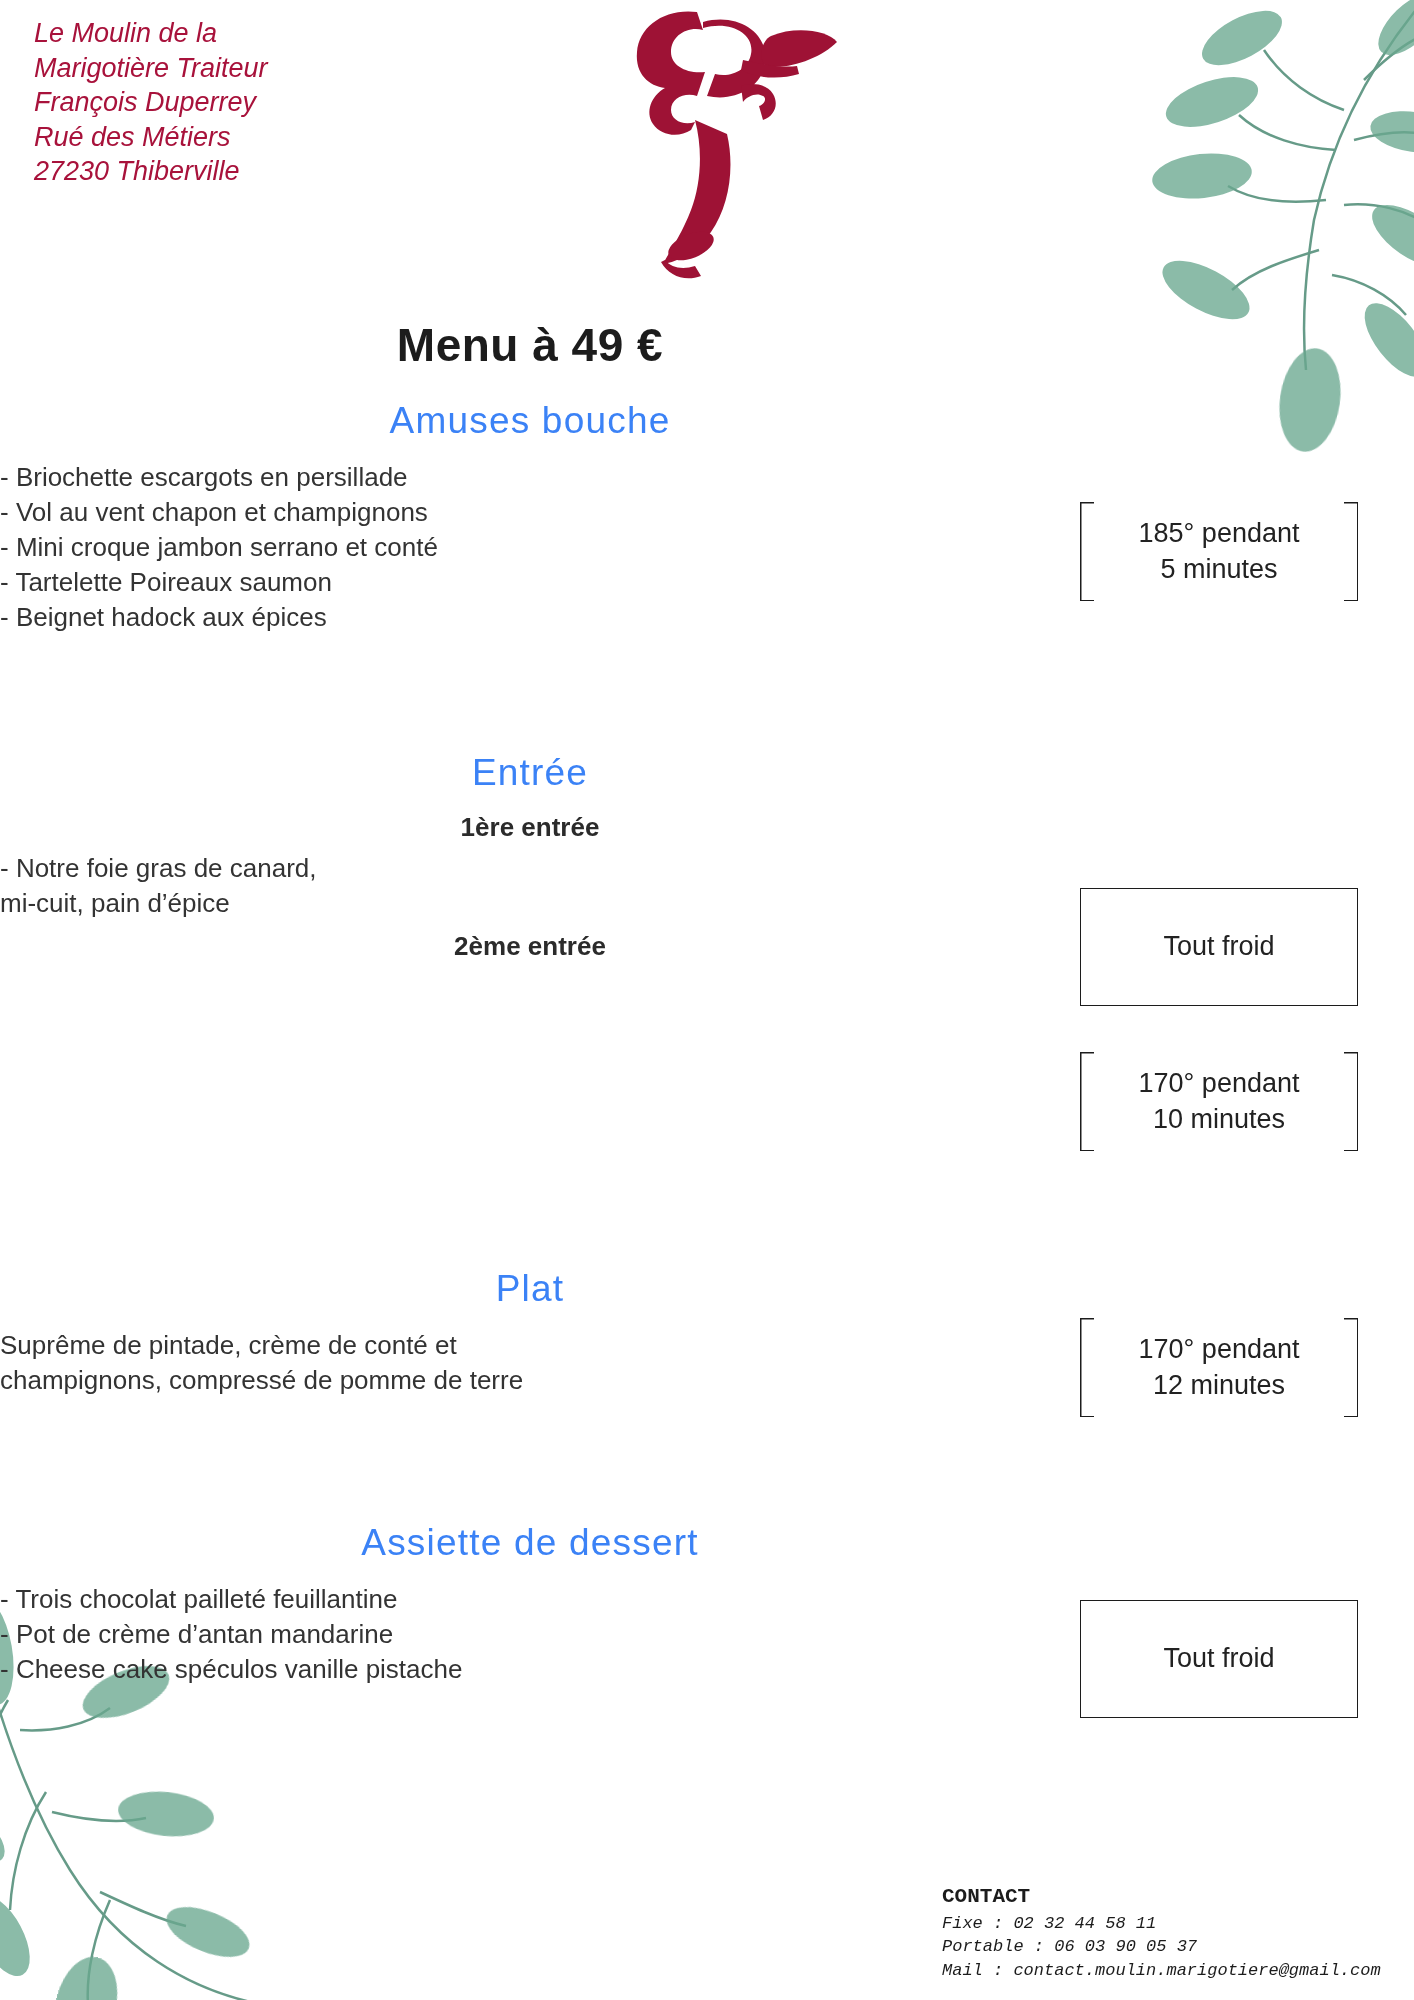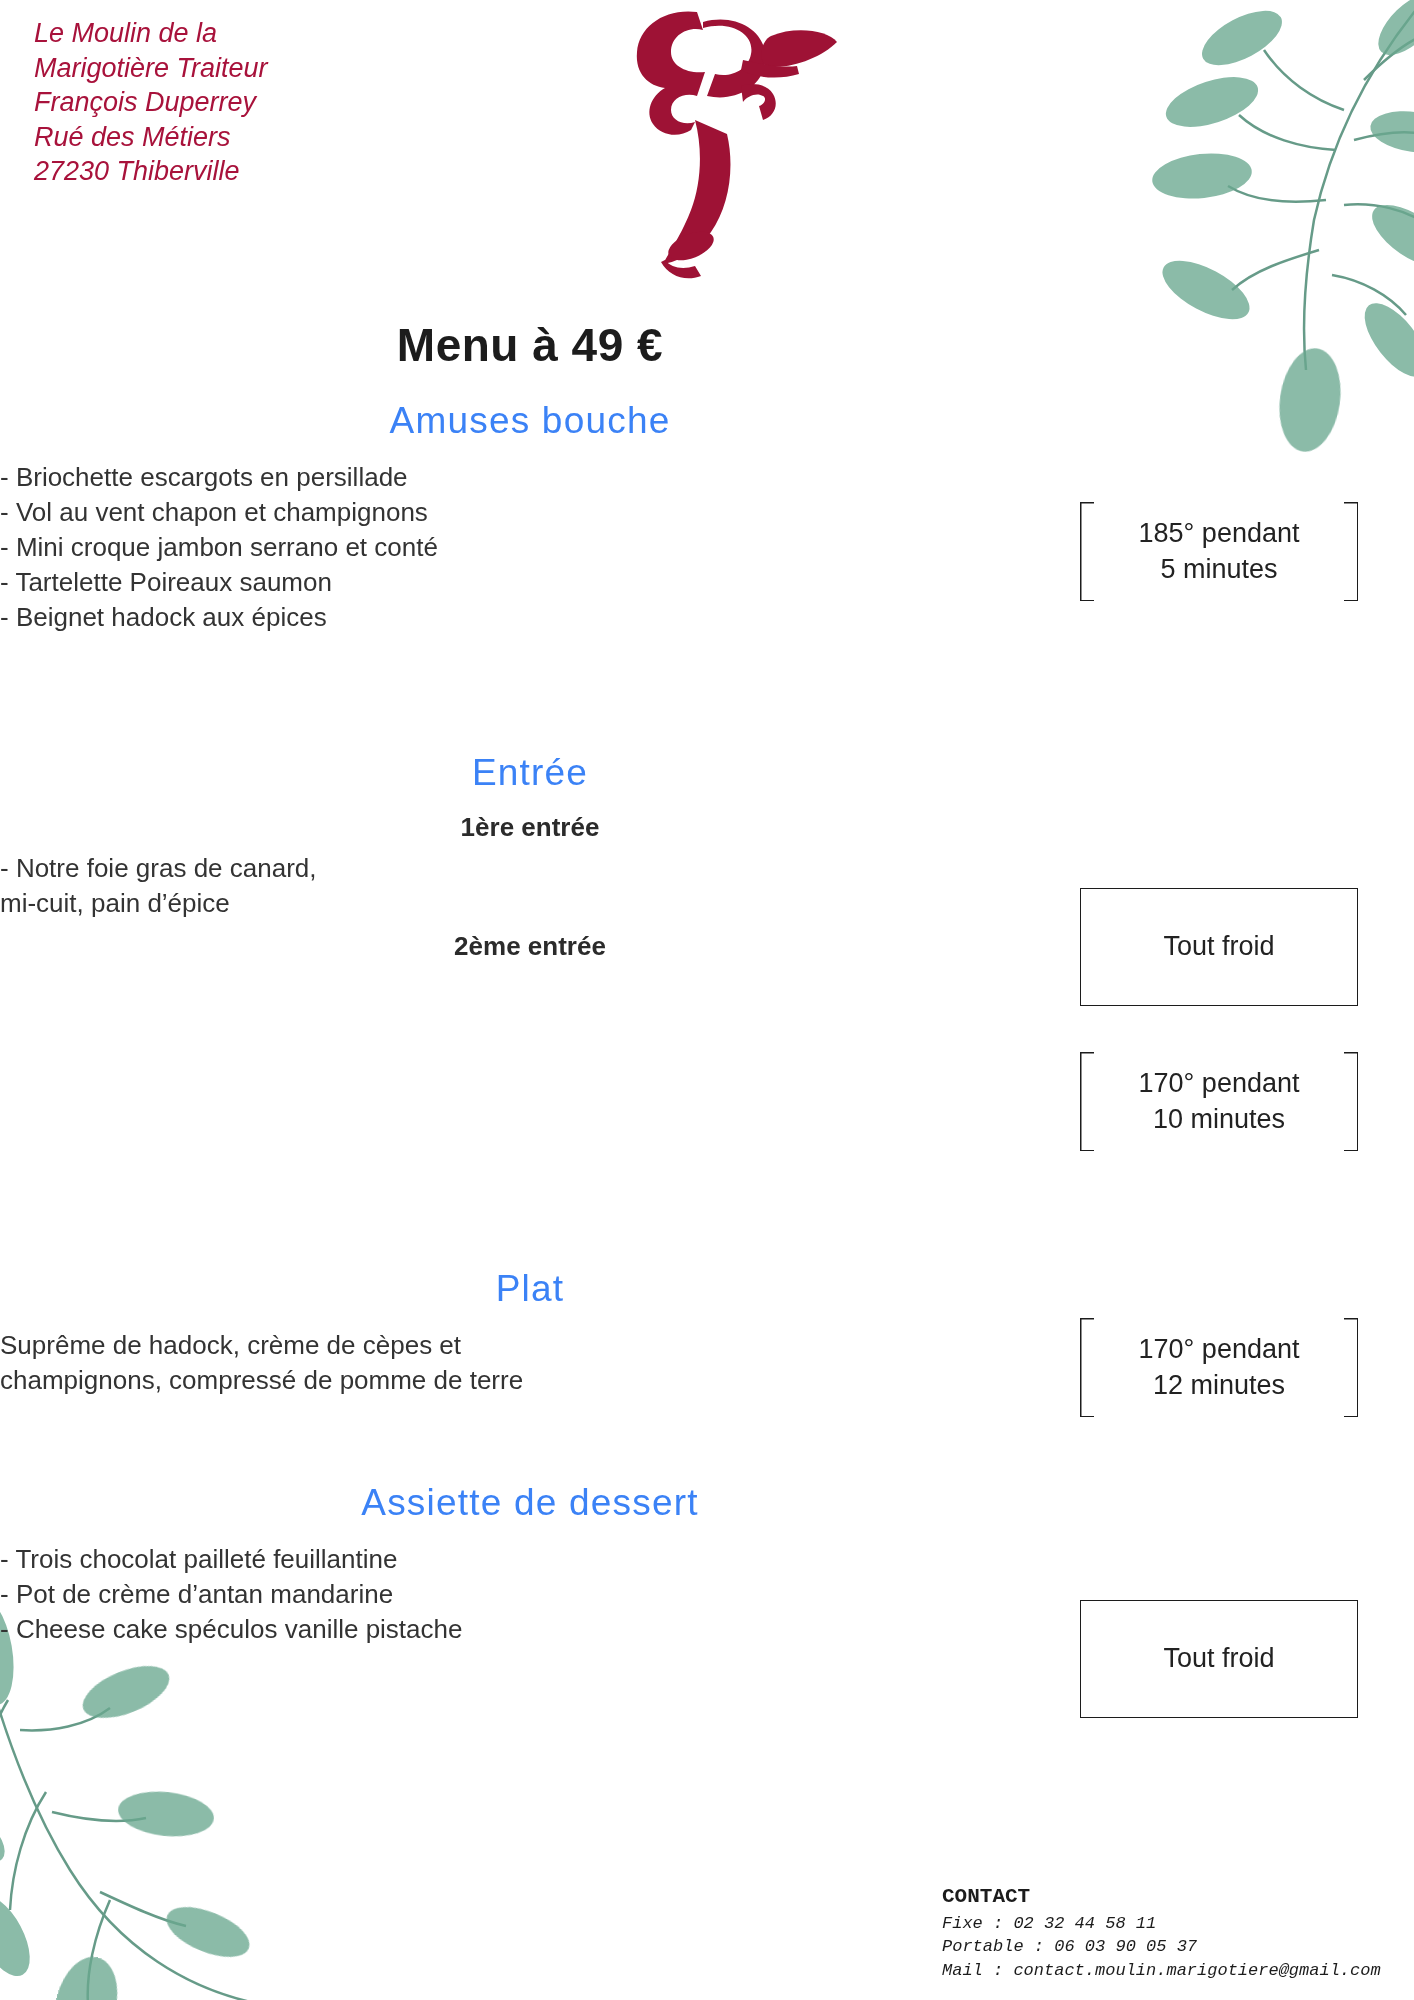--- a/index.html
+++ b/index.html
@@ -247,29 +247,29 @@
 <div class="note-box full" style="top:888px; left:1080px; height:118px; display:flex; align-items:center; justify-content:center;">
   <span>Tout froid</span>
 </div>
 <div class="note-box" style="top:1052px; left:1080px;">
   <span>170° pendant</span>
   <span>10 minutes</span>
 </div>
 
 <div class="section" style="top:1268px;">
   <div class="section-title">Plat</div>
-  <div class="items">Suprême de hadock, crème de cèpes et
+  <div class="items">Suprême de pintade, crème de conté et
 champignons, compressé de pomme de terre</div>
 </div>
 <div class="note-box" style="top:1318px; left:1080px;">
   <span>170° pendant</span>
   <span>12 minutes</span>
 </div>
 
-<div class="section" style="top:1482px;">
+<div class="section" style="top:1522px;">
   <div class="section-title">Assiette de dessert</div>
   <div class="items">- Trois chocolat pailleté feuillantine
 - Pot de crème d’antan mandarine
 - Cheese cake spéculos vanille pistache</div>
 </div>
 <div class="note-box full" style="top:1600px; left:1080px; height:118px; display:flex; align-items:center; justify-content:center;">
   <span>Tout froid</span>
 </div>
 
 <div class="contact">

